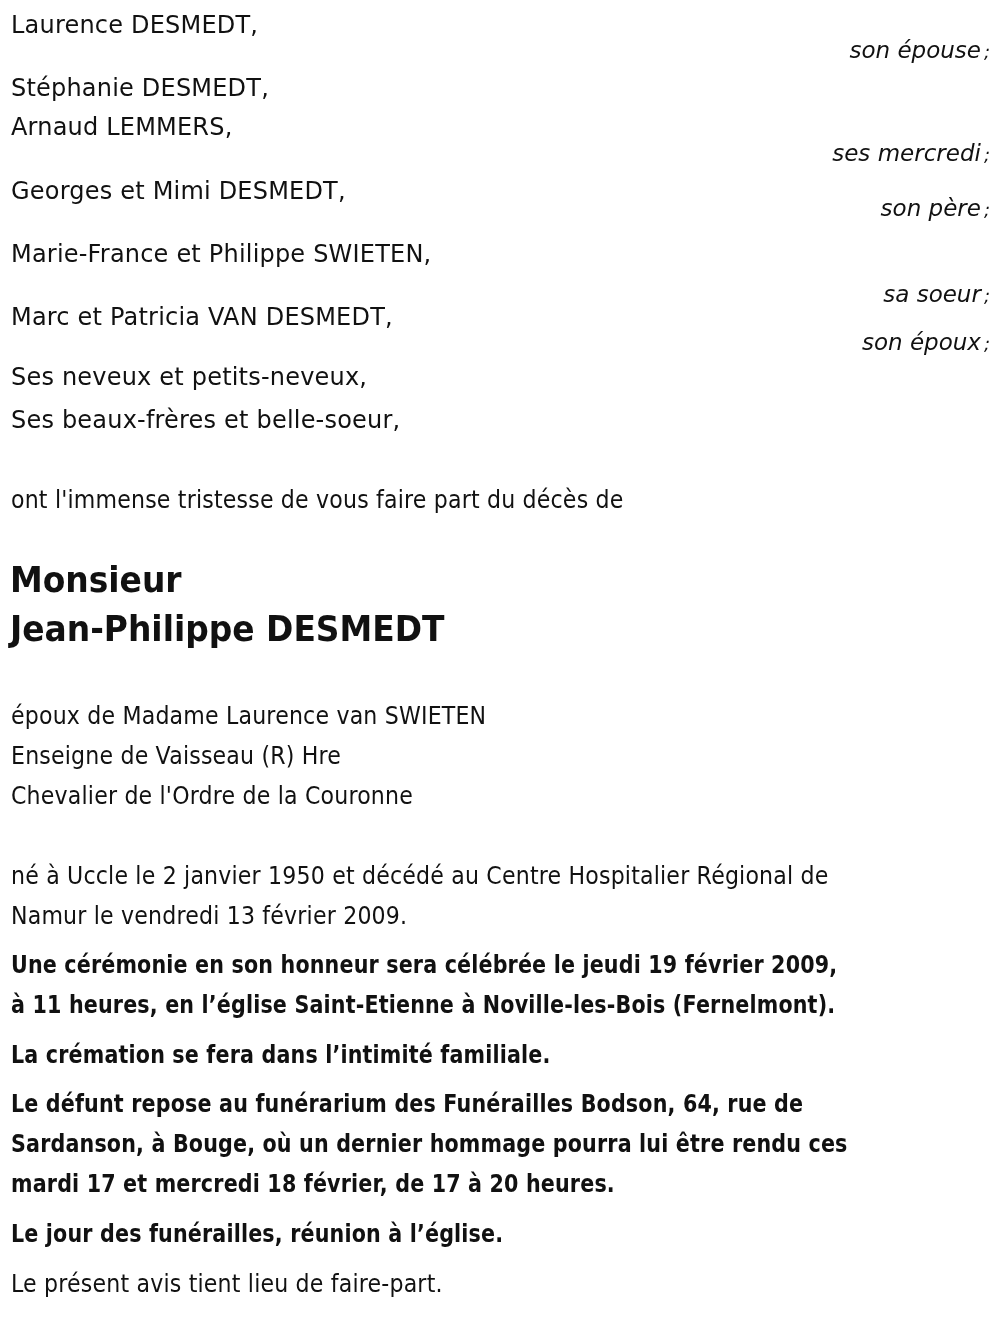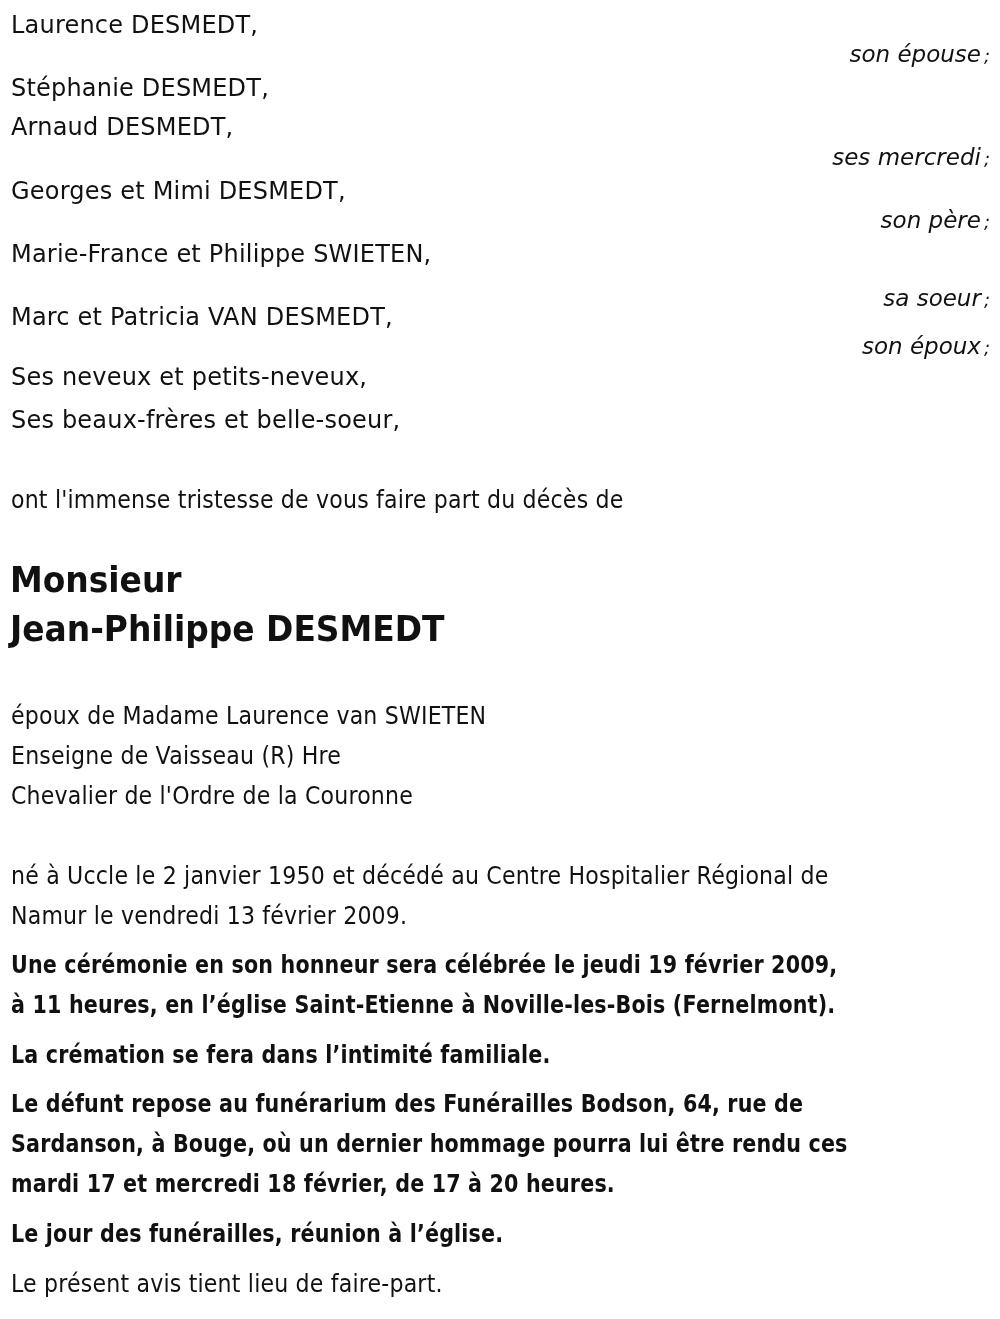--- a/index.html
+++ b/index.html
@@ -20,21 +20,21 @@
       left: 11px;
       font-size: 24px;
       line-height: 30px;
       white-space: nowrap;
       letter-spacing: 0.2px;
     }
     .rel {
       position: absolute;
       right: 10px;
       font-size: 23px;
-      line-height: 36px;
+      line-height: 28px;
       font-style: italic;
       white-space: nowrap;
       text-align: right;
     }
     .rel .semi { font-size: 18px; margin-left: 3px; }
     .name-title {
       position: absolute;
       left: 10px;
       font-size: 35px;
       line-height: 48px;
@@ -54,25 +54,25 @@
     }
   </style>
 </head>
 <body>
 
 <div>
   <div class="line" style="top:10px">Laurence DESMEDT,</div>
   <div class="rel" style="top:36px"><span>son épouse</span><span class="semi">;</span></div>
 
   <div class="line" style="top:73px">Stéphanie DESMEDT,</div>
-  <div class="line" style="top:112px">Arnaud DESMEDT,</div>
+  <div class="line" style="top:112px">Arnaud LEMMERS,</div>
   <div class="rel" style="top:139px"><span>ses mercredi</span><span class="semi">;</span></div>
 
   <div class="line" style="top:176px">Georges et Mimi DESMEDT,</div>
-  <div class="rel" style="top:202px"><span>son père</span><span class="semi">;</span></div>
+  <div class="rel" style="top:194px"><span>son père</span><span class="semi">;</span></div>
 
   <div class="line" style="top:239px">Marie-France et Philippe SWIETEN,</div>
   <div class="rel" style="top:280px"><span>sa soeur</span><span class="semi">;</span></div>
 
   <div class="line" style="top:302px">Marc et Patricia VAN DESMEDT,</div>
   <div class="rel" style="top:328px"><span>son époux</span><span class="semi">;</span></div>
 
   <div class="line" style="top:362px">Ses neveux et petits-neveux,</div>
   <div class="line" style="top:405px">Ses beaux-frères et belle-soeur,</div>
 </div>

